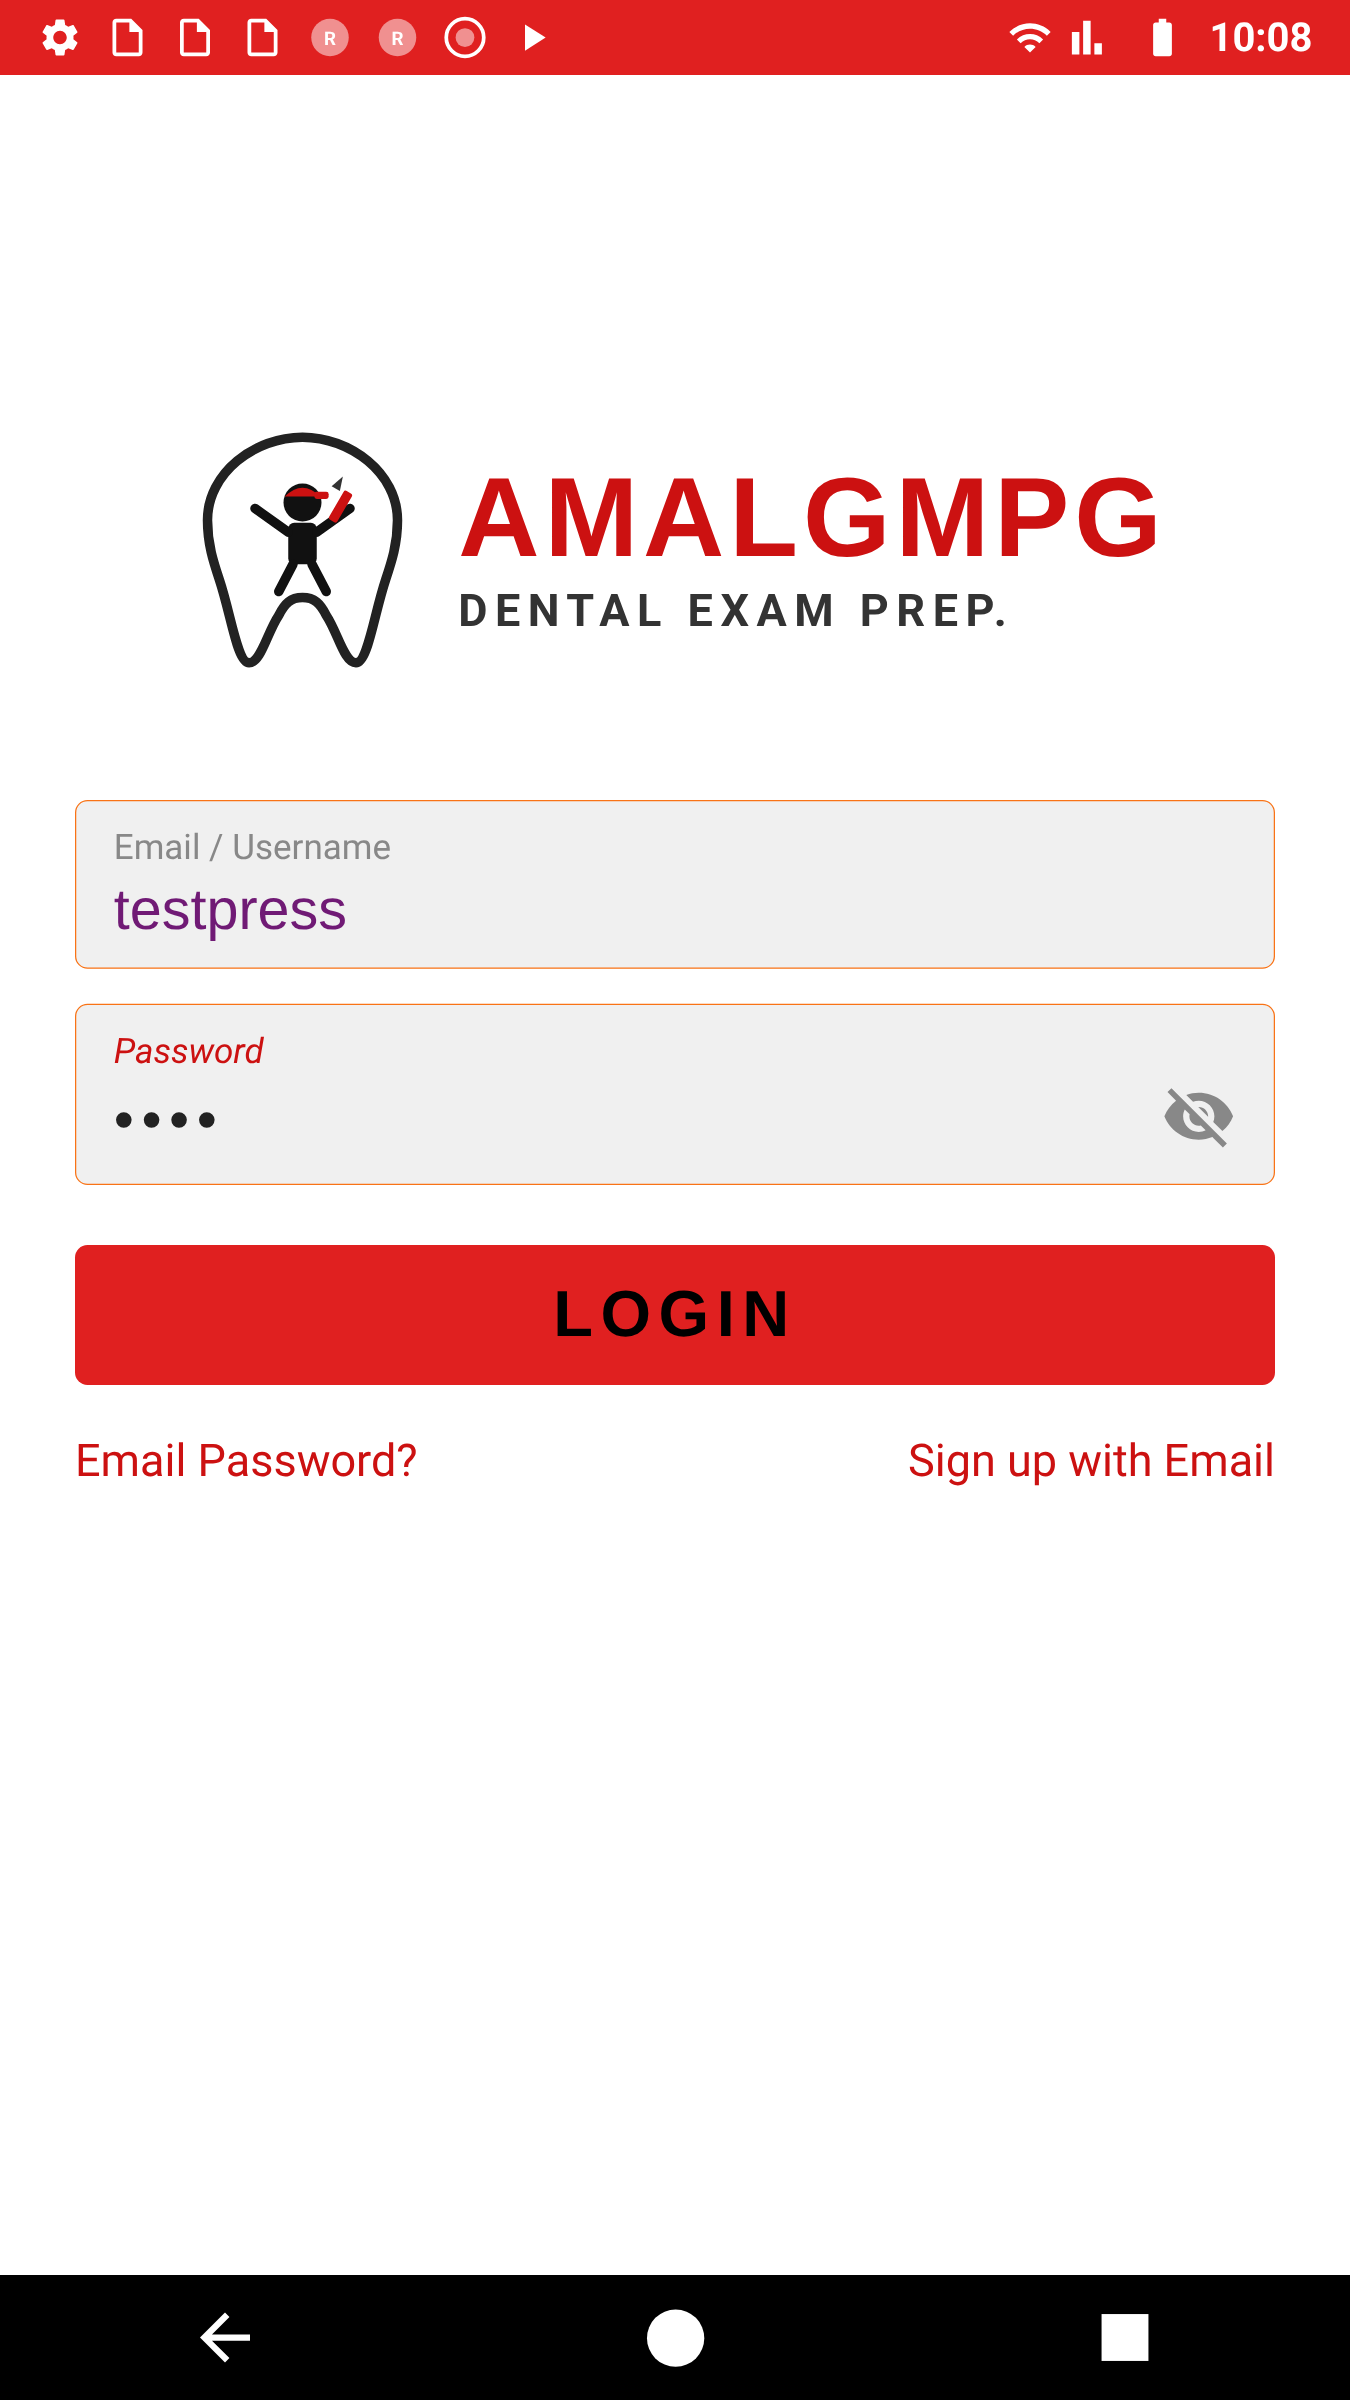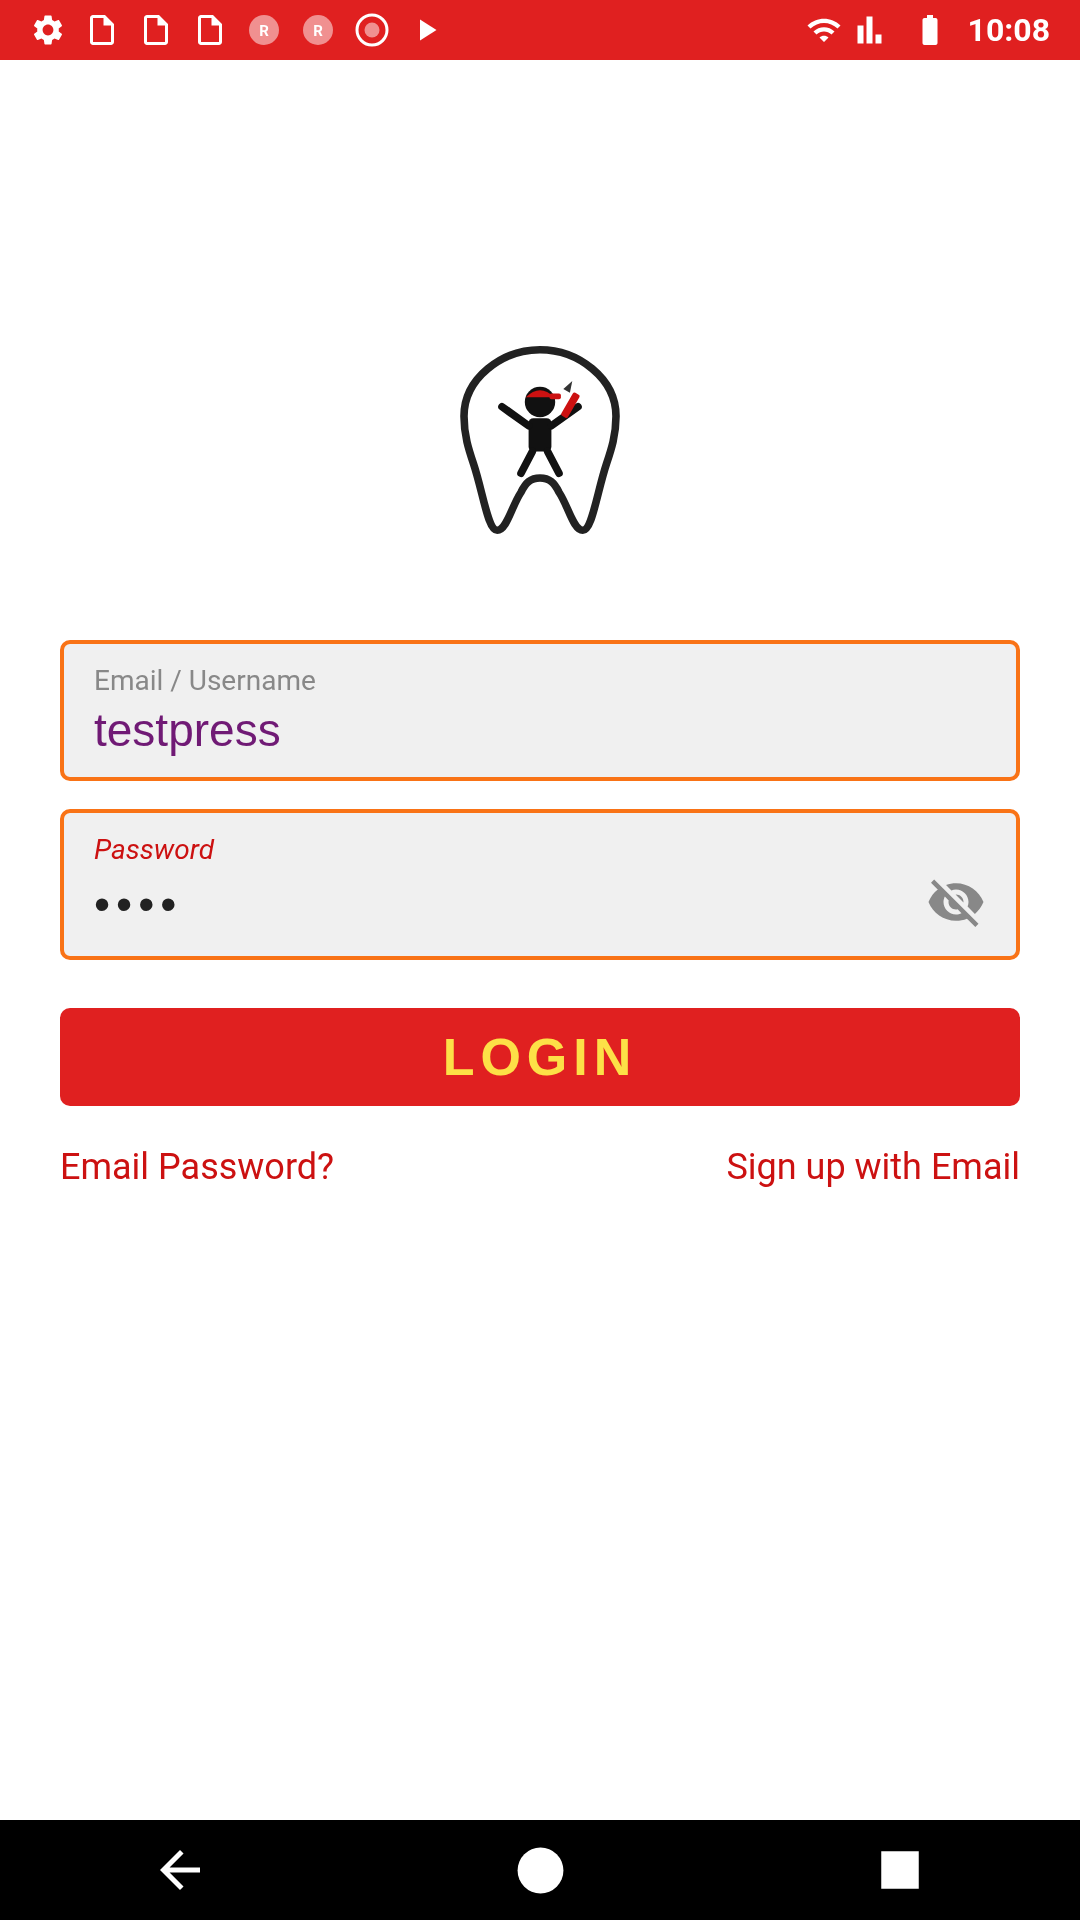--- a/index.html
+++ b/index.html
@@ -101,21 +101,21 @@
     .form-area {
       width: 100%;
     }
 
     .input-group {
       width: 100%;
       margin-bottom: 28px;
       background: #f0f0f0;
       border-radius: 10px;
       padding: 20px 30px;
-      border: 4px solid #f97316;
+      border: 1px solid #f97316;
       position: relative;
     }
 
     .input-label {
       font-size: 28px;
       color: #888888;
       margin-bottom: 6px;
       display: block;
     }
 
@@ -144,25 +144,25 @@
     }
 
     .toggle-password {
       cursor: pointer;
       color: #888888;
     }
 
     
     .login-btn {
       width: 100%;
-      height: 98px;
+      height: 112px;
       background: #e02020;
       border: none;
       border-radius: 10px;
-      color: #fde047;
+      color: #000000;
       font-size: 52px;
       font-weight: bold;
       letter-spacing: 6px;
       cursor: pointer;
       margin-top: 20px;
     }
 
     
     .links-row {
       width: 100%;
@@ -281,20 +281,24 @@
       <line x1="92" y1="117" x2="80" y2="140" stroke="#111" stroke-width="8" stroke-linecap="round"></line>
       <line x1="108" y1="117" x2="120" y2="140" stroke="#111" stroke-width="8" stroke-linecap="round"></line>
 
       <rect x="130" y="55" width="8" height="28" rx="2" fill="#cc1111" transform="rotate(30 134 65)"></rect>
       <polygon points="134,43 138,55 130,55" fill="#333" transform="rotate(30 134 43)"></polygon>
 
       <path d="M85 60 Q100 45 115 60" fill="#cc1111"></path>
       <rect x="110" y="56" width="12" height="6" rx="2" fill="#cc1111"></rect>
     </svg>
 
+    <div class="logo-text-area">
+      <span class="logo-title">AMALGMPG</span>
+      <span class="logo-subtitle">DENTAL EXAM PREP.</span>
+    </div>
   </div>
 
   <div class="form-area">
 
     
     <div class="input-group">
       <span class="input-label">Email / Username</span>
       <input class="input-field" type="text" value="testpress" style="font-size: 46px; color: #701a75;">
     </div>
 

